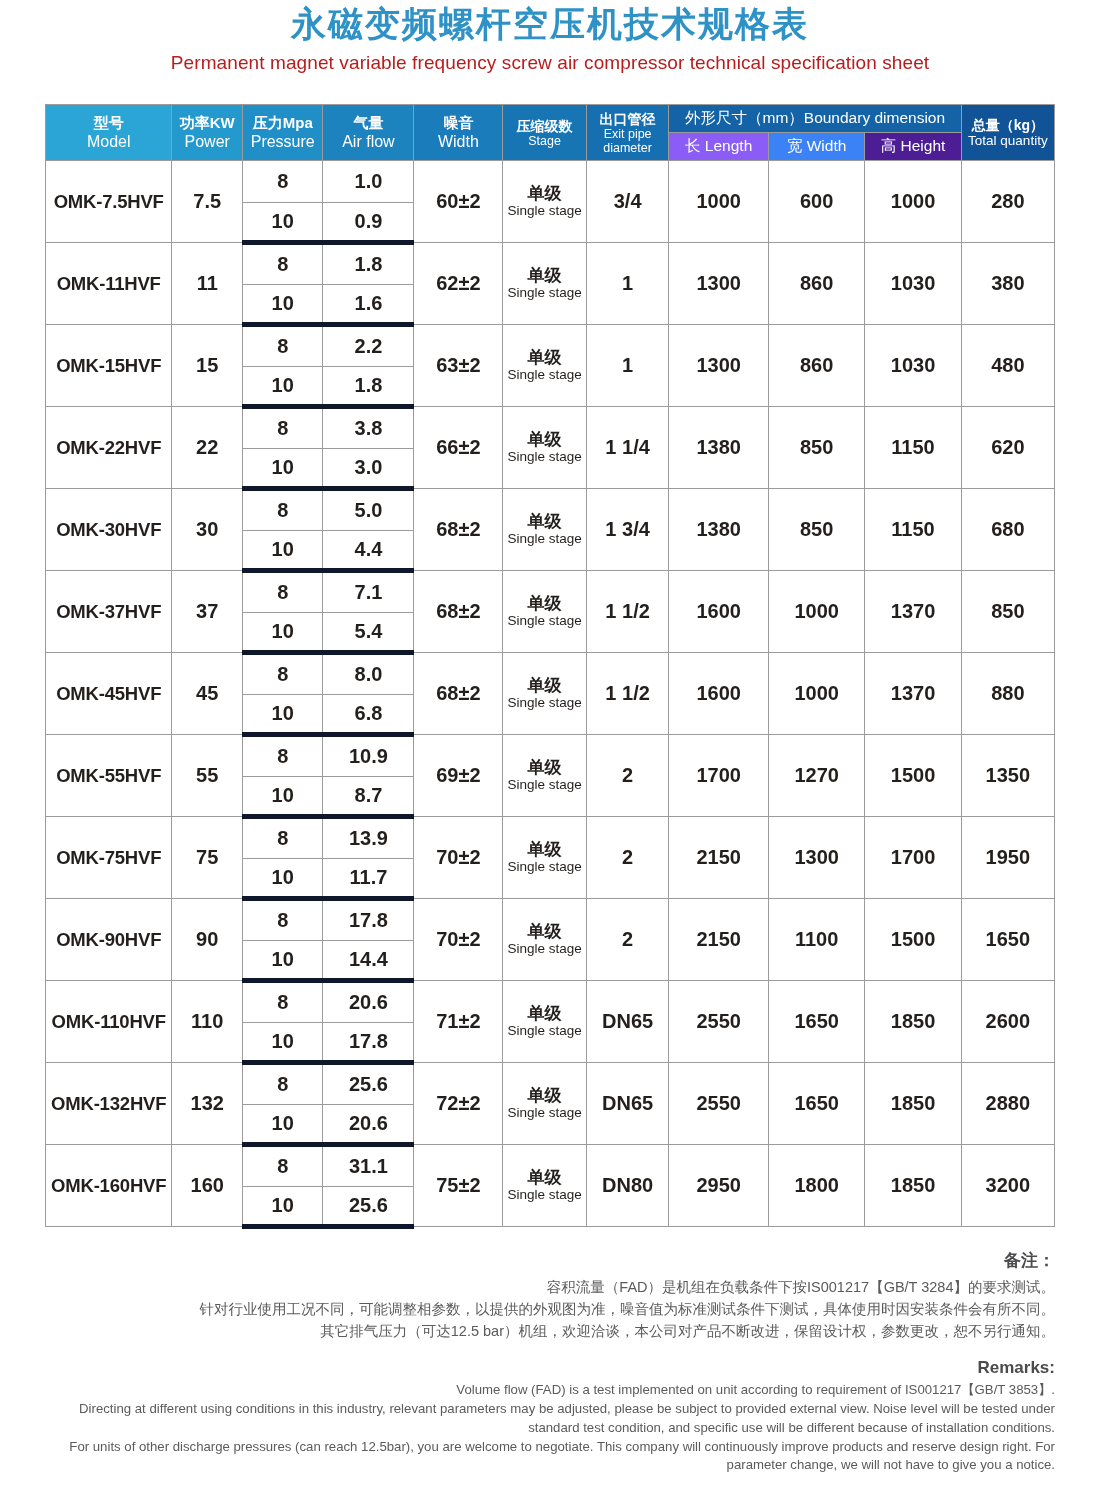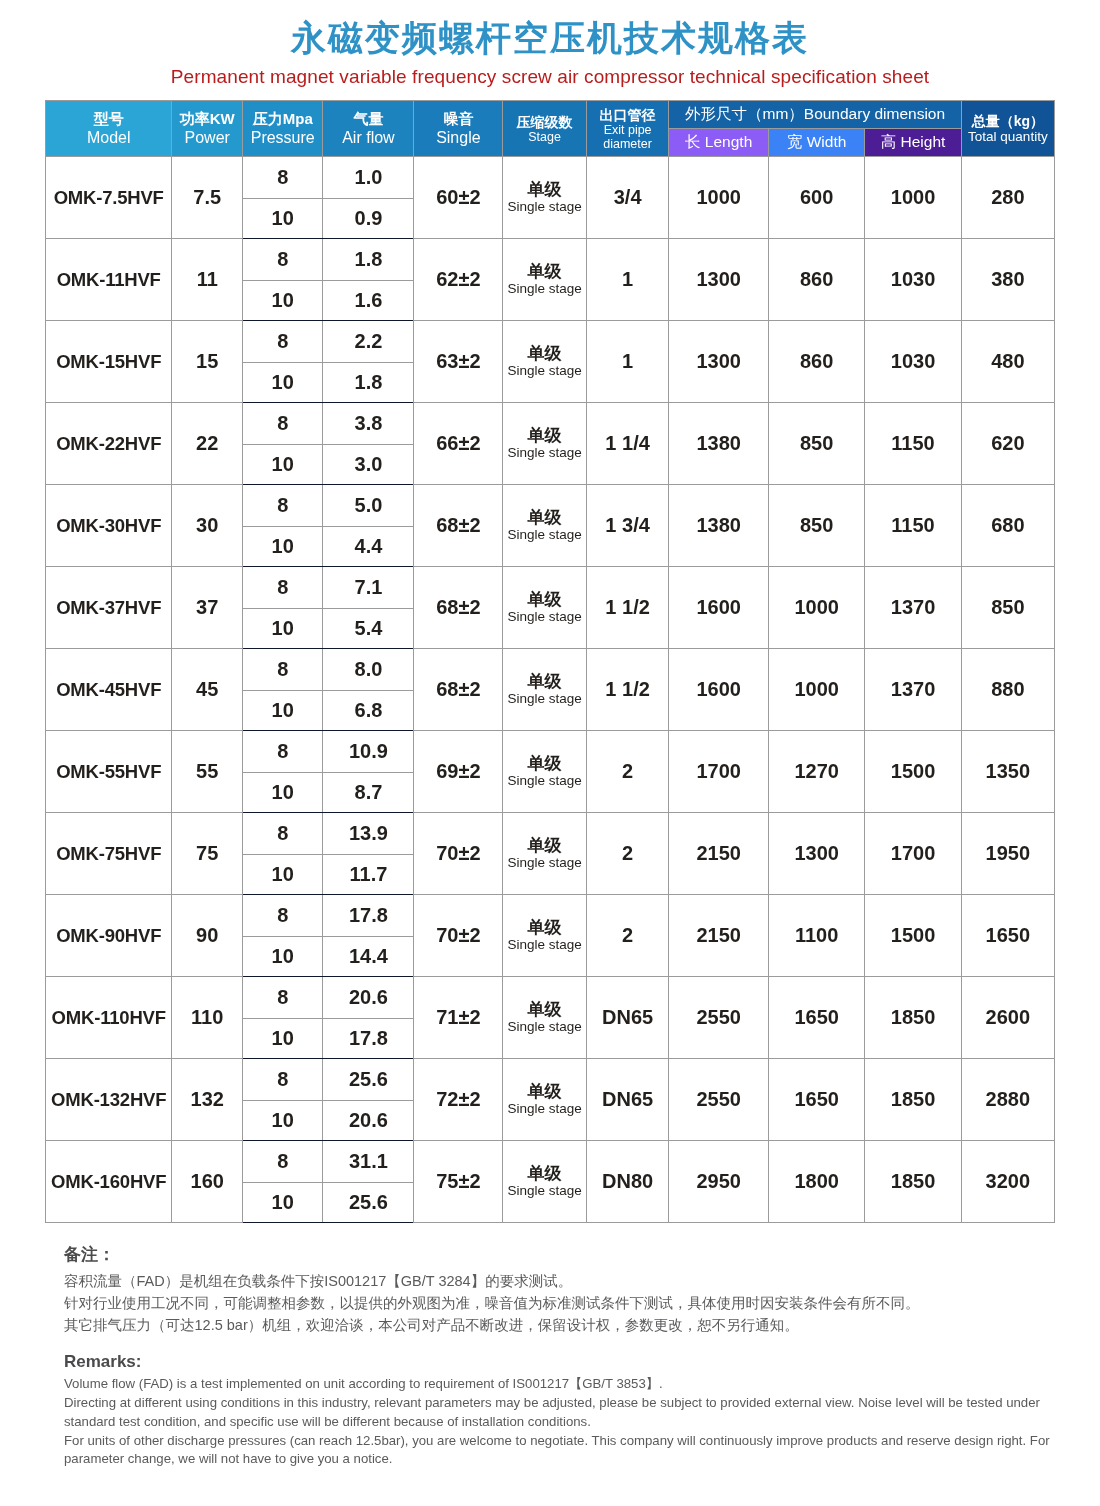--- a/index.html
+++ b/index.html
@@ -7,21 +7,21 @@
   body {
     width: 1100px;
     height: 1506px;
     background: #ffffff;
     font-family: "Liberation Sans", "DejaVu Sans", sans-serif;
     color: #231f1c;
     overflow: hidden;
   }
 
   
-  .title-block { text-align: center; padding-top: 18px; }
+  .title-block { text-align: center; padding-top: 4px; }
   .title-cn {
     font-size: 35px;
     font-weight: bold;
     color: #2f92c6;
     letter-spacing: 2px;
     line-height: 1.15;
   }
   .title-en {
     font-size: 19px;
     color: #b91c1c;
@@ -29,20 +29,21 @@
     letter-spacing: 0.1px;
   }
 
   
   .table-wrap { padding: 12px 45px 0 45px; }
   table.spec {
     width: 1010px;
     border-collapse: collapse;
     table-layout: fixed;
     border: 1px solid #9b9b9b;
+    margin-top: 18px;
   }
   table.spec td, table.spec th {
     border: 1px solid #9b9b9b;
     text-align: center;
     vertical-align: middle;
     padding: 0;
   }
 
   
   thead th {
@@ -80,24 +81,24 @@
     color: #231f1c;
   }
   td.model { font-size: 18.5px; letter-spacing: -0.2px; }
   td.inner-top { border-bottom: 1px solid #9b9b9b; }
   td.stage { line-height: 1.05; }
   .stage-cn { display: block; font-size: 17px; font-weight: bold; }
   .stage-en { display: block; font-size: 13.5px; font-weight: normal; margin-top: 1px; }
   .sub-pair td { height: 40px; }
 
   
-  tr.group-end > td { border-bottom: 1px solid #0f172a; }
-
-  
-  .remarks { padding: 20px 45px 0 64px; color: #59585a; }
+  tr.group-end > td { border-bottom: 5px solid #0f172a; }
+
+  
+  .remarks { padding: 20px 45px 0 64px; color: #59585a; text-align: right; }
   .rm-head {
     font-size: 17px;
     font-weight: bold;
     color: #4b4a4c;
     margin-bottom: 4px;
   }
   .rm-head-en {
     font-size: 17px;
     font-weight: bold;
     color: #4b4a4c;
@@ -151,21 +152,21 @@
         <th rowspan="2" class="h-grad3">
           <span class="hcn">压力Mpa</span>
           <span class="hen">Pressure</span>
         </th>
         <th rowspan="2" class="h-grad4">
           <span class="hcn">气量</span>
           <span class="hen">Air flow</span>
         </th>
         <th rowspan="2" class="h-grad5">
           <span class="hcn">噪音</span>
-          <span class="hen">Single</span>
+          <span class="hen">Width</span>
         </th>
         <th rowspan="2" class="h-grad6">
           <span class="hcn-sm">压缩级数</span>
           <span class="hen-sm">Stage</span>
         </th>
         <th rowspan="2" class="h-grad7">
           <span class="hcn-sm">出口管径</span>
           <span class="hen-sm">Exit pipe</span>
           <span class="hen-sm">diameter</span>
         </th>

